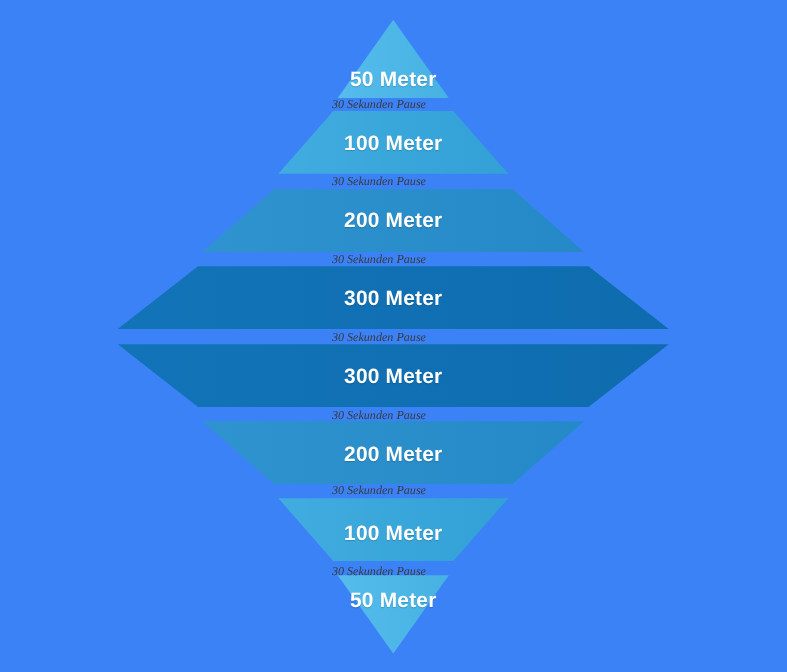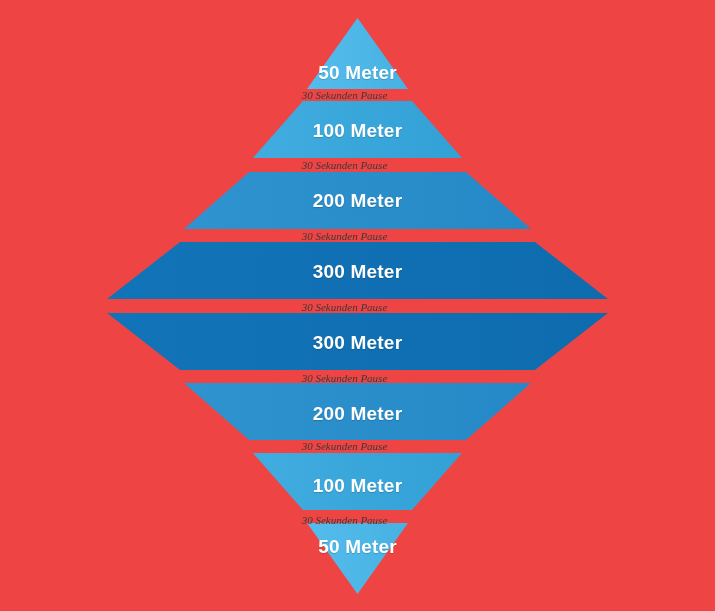--- a/index.html
+++ b/index.html
@@ -8,21 +8,21 @@
     padding: 0;
     background: #ffffff;
   }
   body {
     font-family: "Liberation Sans", sans-serif;
   }
   #stage {
     position: relative;
     width: 715px;
     height: 611px;
-    background: #ef4444;
+    background: #3b82f6;
     overflow: hidden;
   }
   .diagram-svg {
     position: absolute;
     left: 0;
     top: 0;
     width: 715px;
     height: 611px;
   }
   .band-label {

